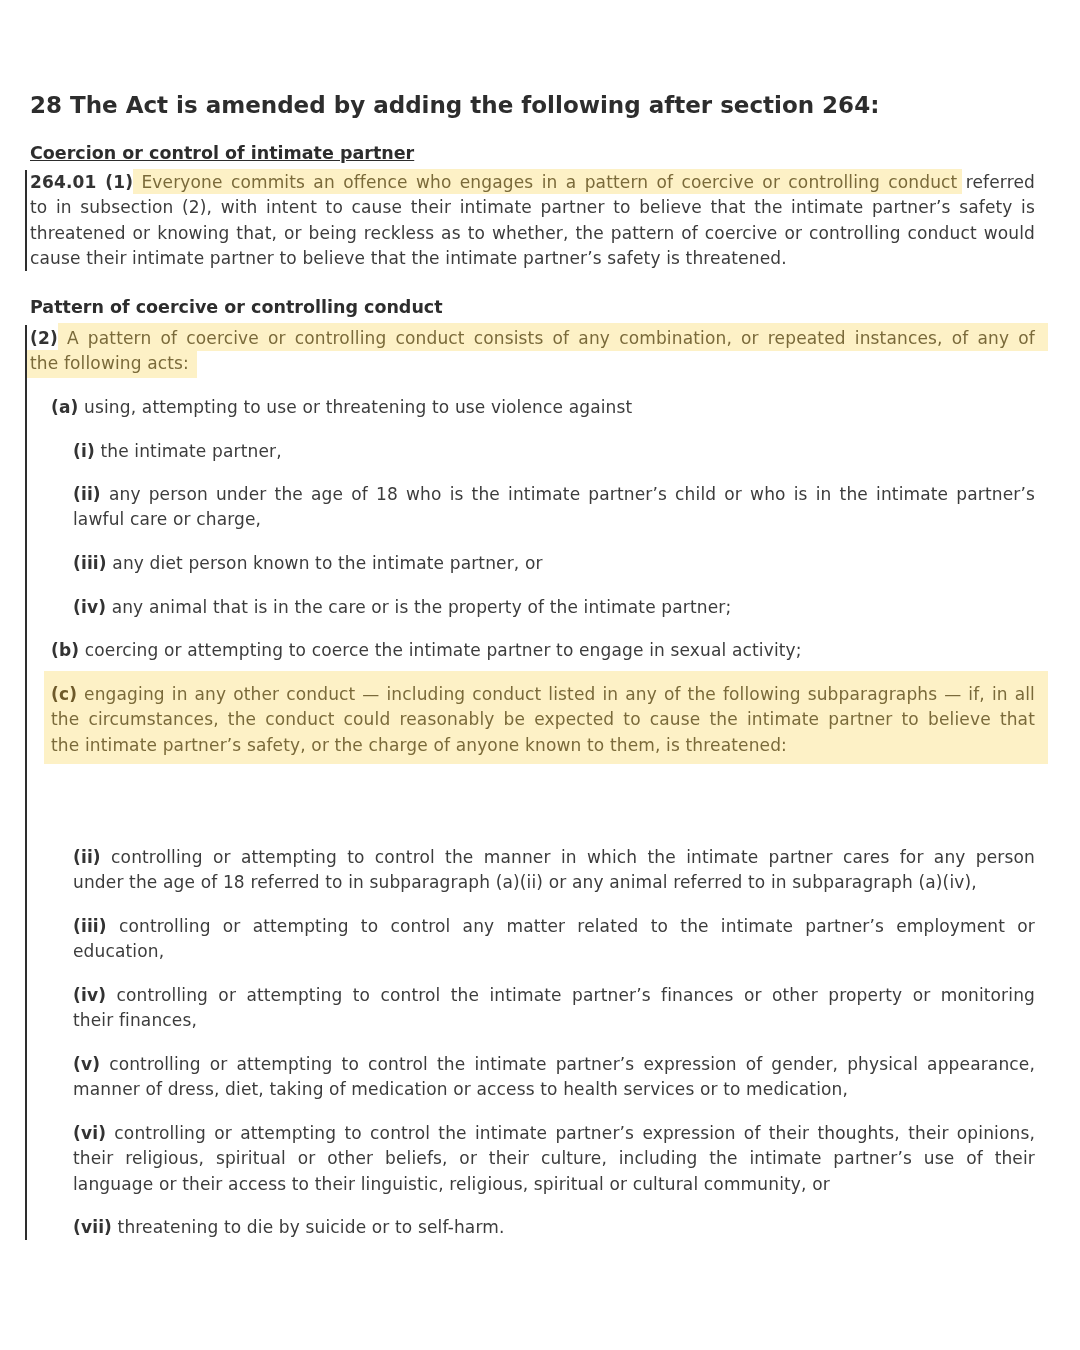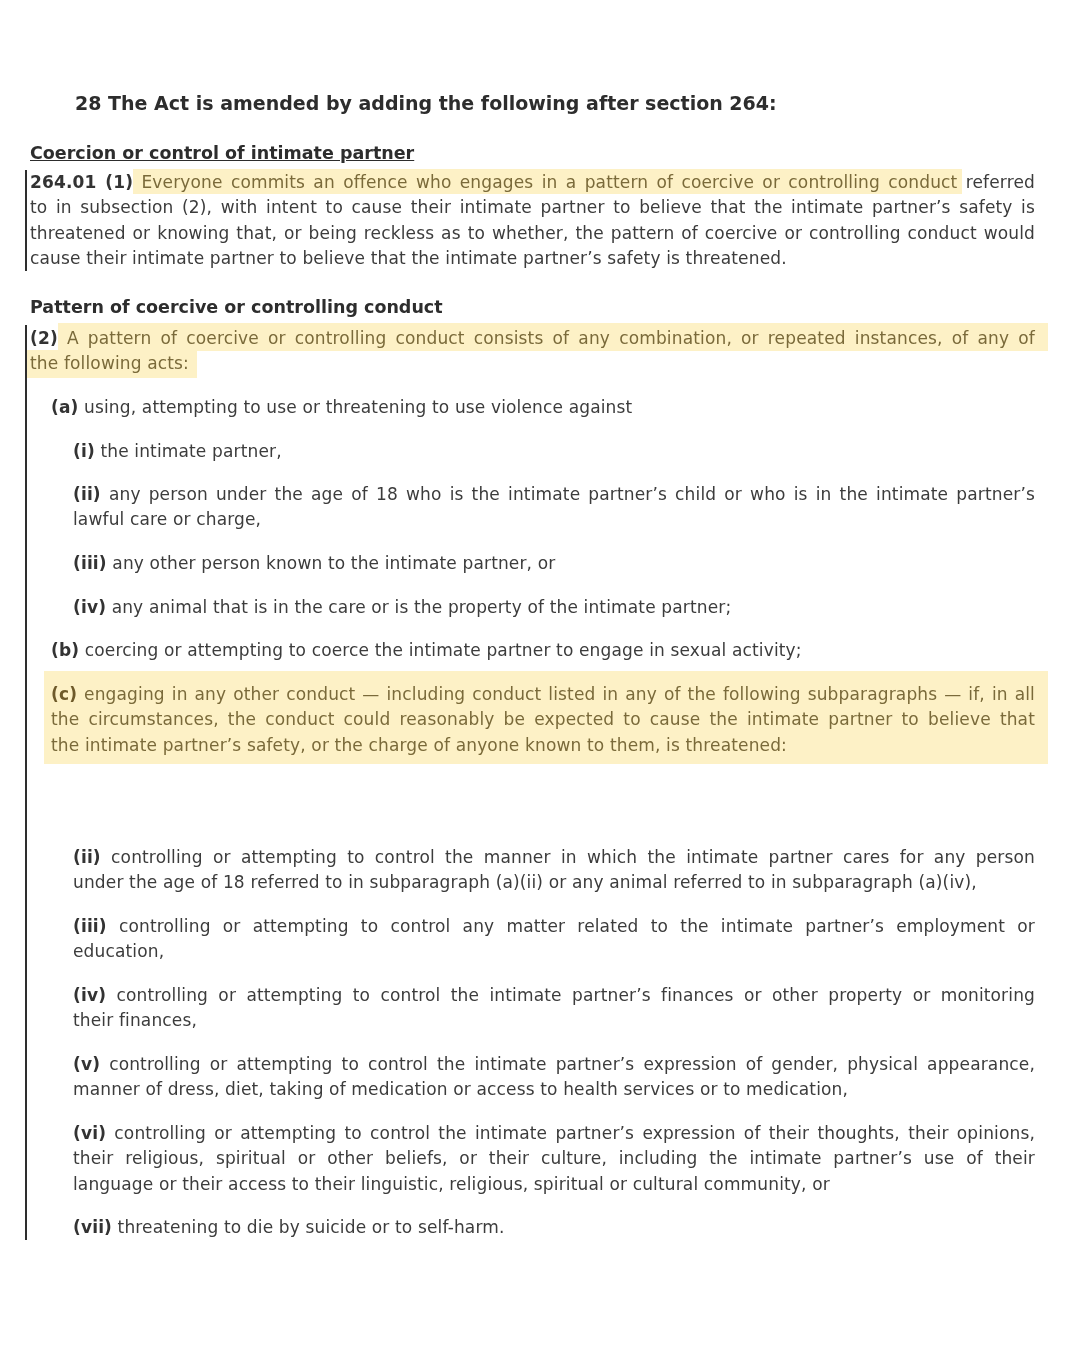--- a/index.html
+++ b/index.html
@@ -19,25 +19,24 @@
       position: absolute;
       left: 0;
       top: 0;
       width: 1080px;
       height: 1350px;
     }
     .amend-title {
       position: absolute;
       left: 30px;
       top: 92px;
-      font-size: 19px;
+      font-size: 23px;
       font-weight: bold;
       color: #2d2d2d;
       white-space: nowrap;
-      margin-left: 45px;
     }
     .heading {
       position: absolute;
       left: 30px;
       font-size: 17.5px;
       font-weight: bold;
       color: #2d2d2d;
       white-space: nowrap;
     }
     .vbar {
@@ -112,21 +111,21 @@
   <div class="block" style="left:73px; top:439px; width:962px;">
     <span class="plain-line"><b>(i)</b> <span>the intimate partner,</span></span>
   </div>
 
   <div class="block" style="left:73px; top:482px; width:962px;">
     <span class="justify-line"><b>(ii)</b> <span>any person under the age of 18 who is the intimate partner’s child or who is in the intimate partner’s</span></span>
     <span class="plain-line">lawful care or charge,</span>
   </div>
 
   <div class="block" style="left:73px; top:551px; width:962px;">
-    <span class="plain-line"><b>(iii)</b> <span>any other person known to the intimate partner, or</span></span>
+    <span class="plain-line"><b>(iii)</b> <span>any diet person known to the intimate partner, or</span></span>
   </div>
 
   <div class="block" style="left:73px; top:595px; width:962px;">
     <span class="plain-line"><b>(iv)</b> <span>any animal that is in the care or is the property of the intimate partner;</span></span>
   </div>
 
   <div class="block" style="left:51px; top:638px; width:984px;">
     <span class="plain-line"><b>(b)</b> <span>coercing or attempting to coerce the intimate partner to engage in sexual activity;</span></span>
   </div>
 

